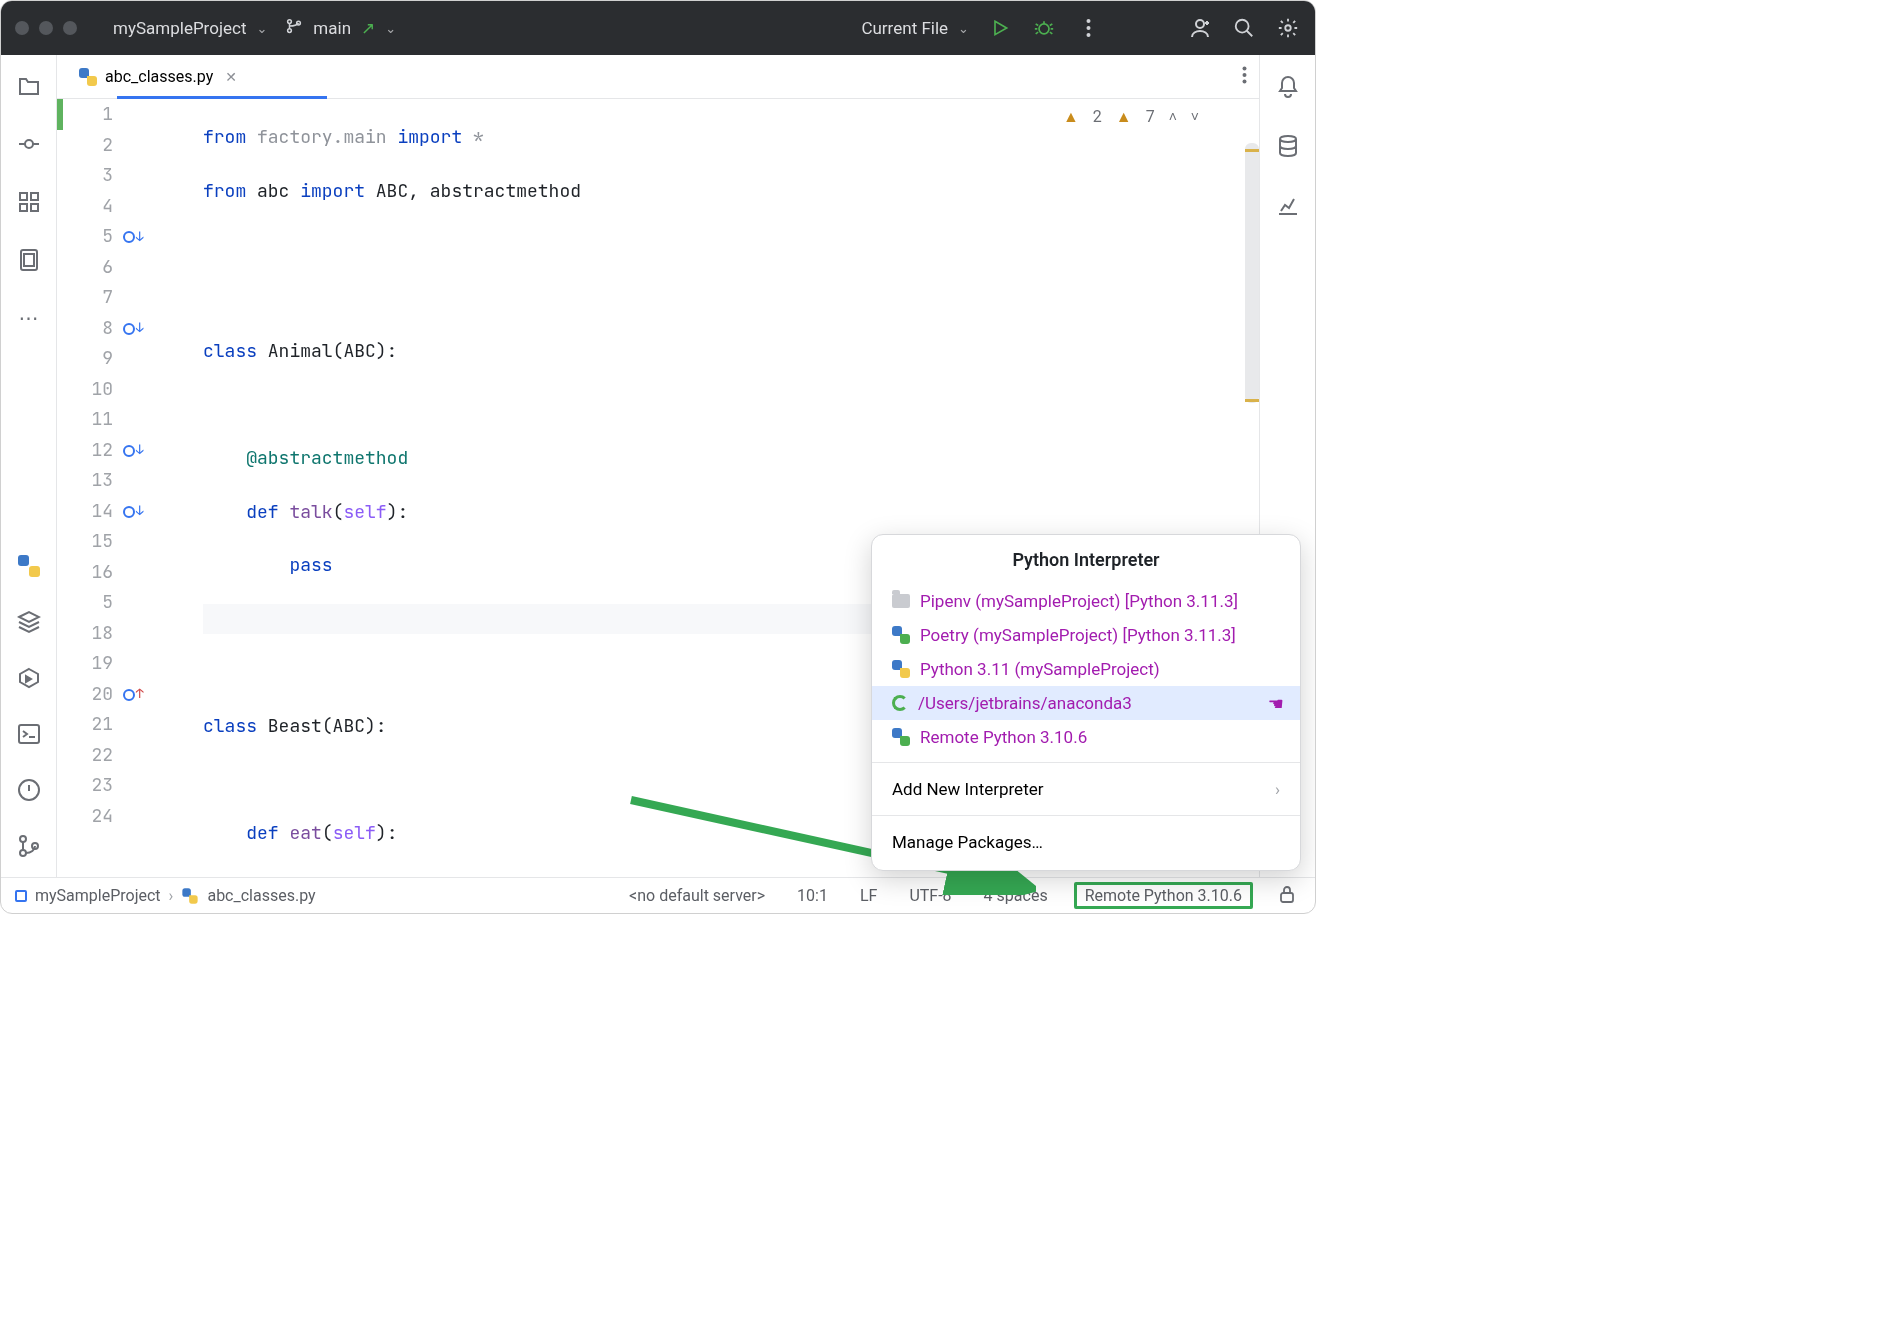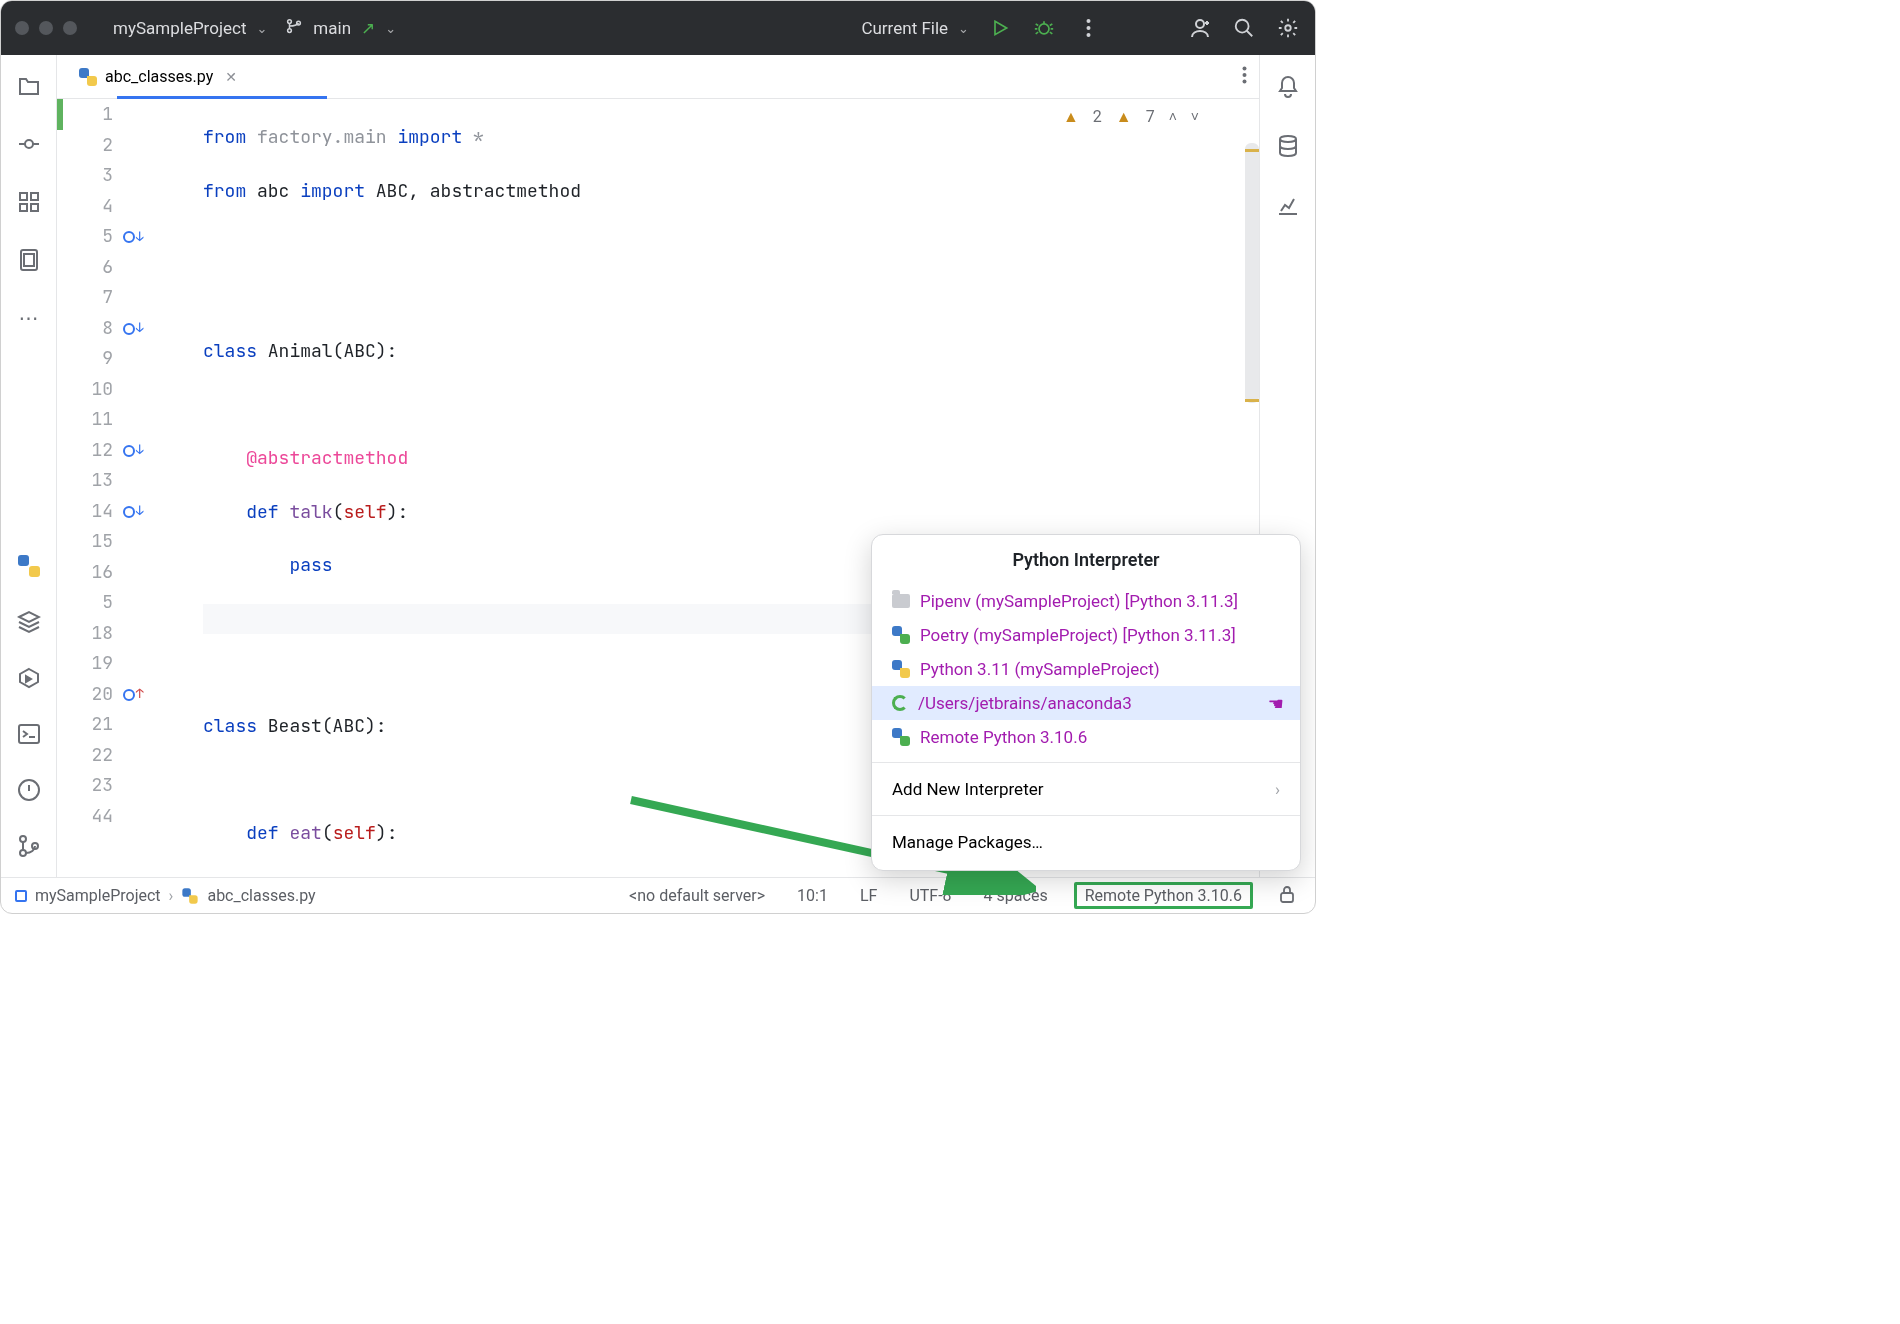--- a/index.html
+++ b/index.html
@@ -72,23 +72,23 @@
   .gutter-strip { width:6px; }
   .gutter-strip .green { background:#5fb35f; height:30.5px;}
   .code-lines {
     flex:1;
     font-family: "JetBrains Mono","Menlo","Consolas",monospace;
     font-size:18px; color:#1f2328;
     white-space:pre;
     padding-left:6px;
   }
   .kw{color:#0a3fbf;}
-  .dec{color:#ec4899;}
+  .dec{color:#0f766e;}
   .fn{color:#7a4d9e;}
-  .param{color:#b91c1c;}
+  .param{color:#8b5cf6;}
   .line-hl{background:#f7f8fa;}
   .mark-dot{display:inline-block;width:12px;height:12px;border:2px solid #3574f0;border-radius:50%;vertical-align:middle;}
   .mark-arrow{color:#3574f0;font-size:13px;margin-left:1px;vertical-align:middle;}
 
   .insp { position:absolute; top:8px; right:60px; display:flex;align-items:center;gap:14px;font-size:16px;color:#6b6e74;}
   .warn-tri{color:#c98c1c;}
   .insp-chev{font-size:14px;}
 
   .right-rail {
     width:56px; border-left:1px solid #e5e6e8;
@@ -336,21 +336,21 @@
             <div>14</div>
             <div>15</div>
             <div>16</div>
             <div>5</div>
             <div>18</div>
             <div>19</div>
             <div>20</div>
             <div>21</div>
             <div>22</div>
             <div>23</div>
-            <div>44</div>
+            <div>24</div>
           </div>
         <div class="gutter-marks">
           <div></div>
             <div></div>
             <div></div>
             <div></div>
           <div><span class="mark-dot"></span><span class="mark-arrow">↓</span></div>
           <div></div>
             <div></div>
           <div><span class="mark-dot"></span><span class="mark-arrow">↓</span></div>

